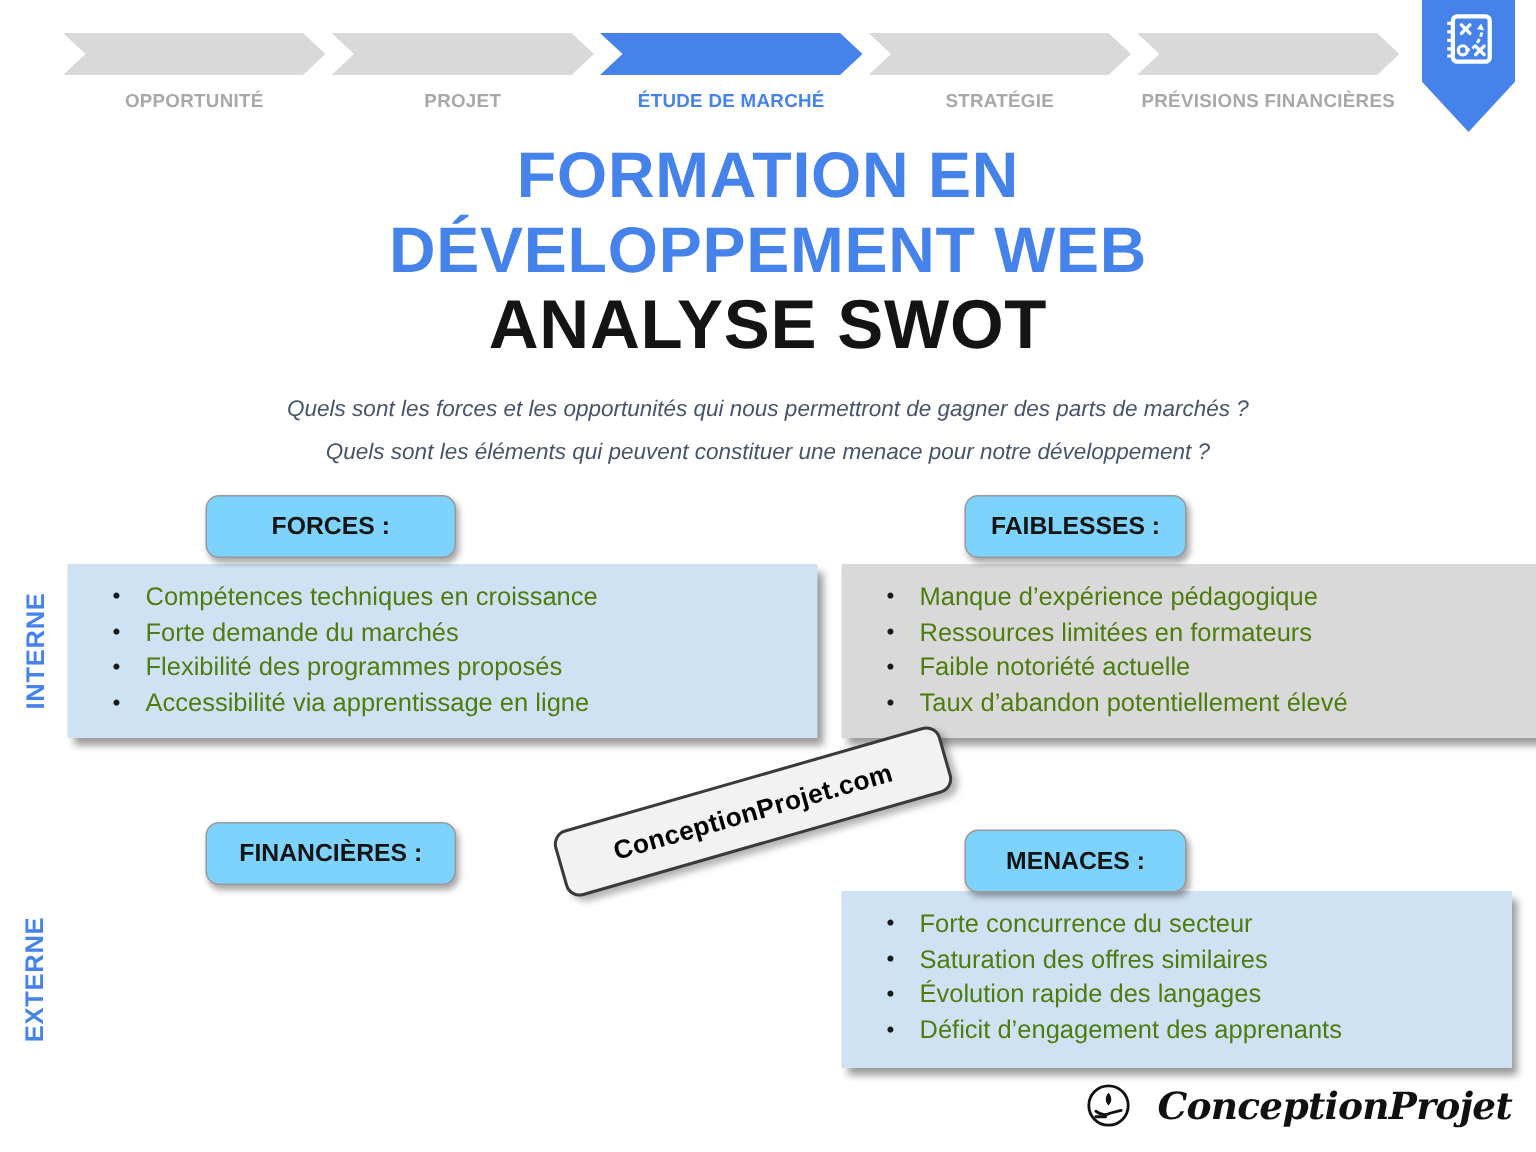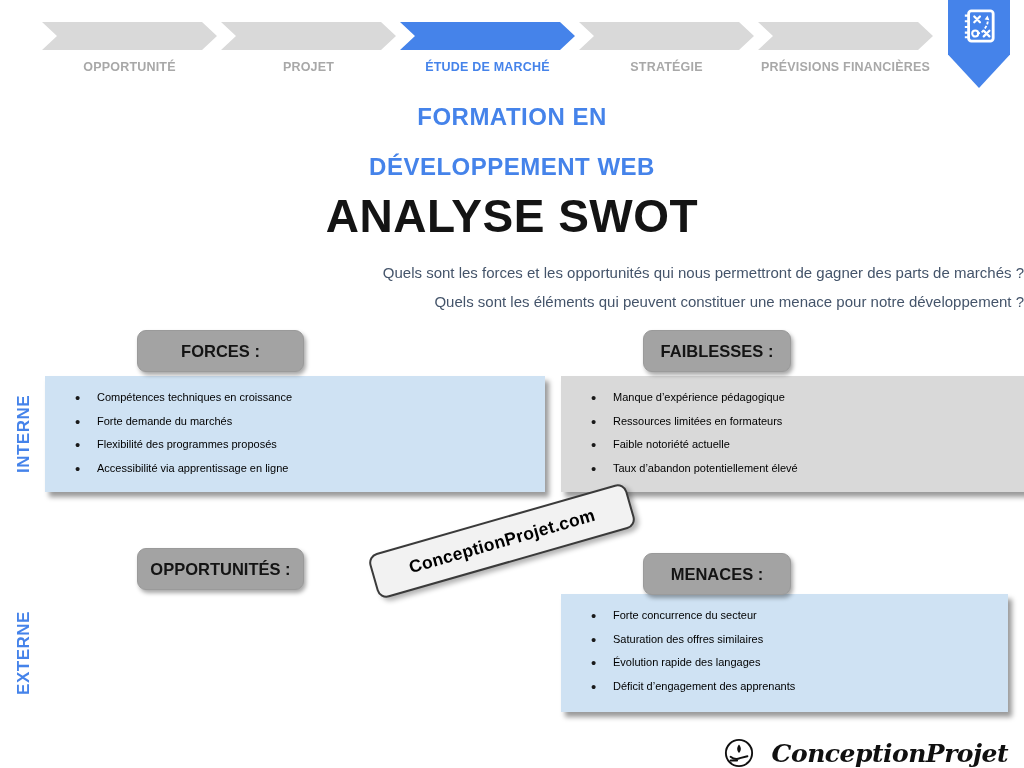--- a/index.html
+++ b/index.html
@@ -17,63 +17,63 @@
     letter-spacing:.2px; white-space:nowrap; text-align:center; }
   .step.active .step-label { color:#4583EA; }
 
   
   .bookmark { position:absolute; left:948px; top:0; width:62px; height:88px; background:#4583EA;
     clip-path: polygon(0 0, 100% 0, 100% 62%, 50% 100%, 0 62%);
     display:flex; justify-content:center; align-items:flex-start; padding-top:8px; z-index:3; }
 
   
   .title-block { position:absolute; top:92px; left:0; right:0; text-align:center; }
-  .title-line { font-size:24px; line-height:50px; font-weight:bold; color:#4583EA; letter-spacing:.5px; }
+  .title-line { font-size:43px; line-height:50px; font-weight:bold; color:#4583EA; letter-spacing:.5px; }
   .subtitle { font-size:46px; line-height:48px; font-weight:bold; color:#141414; letter-spacing:.5px; }
 
-  .questions { position:absolute; top:258px; left:0; right:0; text-align:right;
-    font-size:15px; line-height:29px; color:#44546A; }
+  .questions { position:absolute; top:258px; left:0; right:0; text-align:center;
+    font-style:italic; font-size:15px; line-height:29px; color:#44546A; }
 
   
-  .pill { position:absolute; height:42px; background:#a3a3a3; border:1.5px solid #9A9A9A;
+  .pill { position:absolute; height:42px; background:#7dd3fc; border:1.5px solid #9A9A9A;
     border-radius:9px; display:flex; align-items:center; justify-content:center;
     font-weight:bold; font-size:16.5px; color:#141414; z-index:2;
     box-shadow:2px 3px 4px rgba(0,0,0,.35); }
   .pill-forces { left:137px; top:330px; width:167px; }
   .pill-faiblesses { left:643px; top:330px; width:148px; }
   .pill-opportunites { left:137px; top:548px; width:167px; }
   .pill-menaces { left:643px; top:553px; width:148px; }
 
   
   .qbox { position:absolute; box-shadow:4px 5px 5px rgba(0,0,0,.4); }
   .qbox.blue { background:#CFE2F3; }
   .qbox.gray { background:#D9D9D9; }
   .box-forces { left:45px; top:376px; width:500px; height:116px; }
   .box-faiblesses { left:561px; top:376px; width:527px; height:116px; }
   .box-opportunites { left:45px; top:594px; width:500px; height:118px; }
   .box-menaces { left:561px; top:594px; width:447px; height:118px; }
   .qbox ul { list-style:none; padding:10px 10px 0 30px; }
-  .qbox li { position:relative; padding-left:22px; font-size:11px; line-height:23.5px; color:#000000; }
+  .qbox li { position:relative; padding-left:22px; font-size:17px; line-height:23.5px; color:#4d7c0f; }
   .qbox li::before { content:"•"; position:absolute; left:0; top:0; color:#1A1A1A; font-size:15px; }
 
   
   .side-label { position:absolute; left:4px; width:40px; display:flex; align-items:center; justify-content:center; }
   .side-label span { transform:rotate(-90deg); white-space:nowrap; font-weight:bold;
     font-size:17px; letter-spacing:.5px; color:#4583EA; }
   .side-interne { top:376px; height:116px; }
   .side-externe { top:594px; height:118px; }
 
   
   .watermark { position:absolute; left:368px; top:518px; width:268px; height:46px;
     transform:rotate(-16deg); background:#F2F2F2; border:2px solid #3A3A3A; border-radius:10px;
     display:flex; align-items:center; justify-content:center; font-weight:bold; font-size:17.5px;
     color:#000; z-index:5; box-shadow:3px 4px 5px rgba(0,0,0,.3); letter-spacing:.3px; }
 
   
-  .footer-logo { position:absolute; right:16px; bottom:0; display:flex; align-items:center; gap:18px;text-align:center; }
+  .footer-logo { position:absolute; right:16px; bottom:16px; display:flex; align-items:center; gap:18px;text-align:center; }
   .footer-logo .brand-text { font-family:"DejaVu Serif", serif; font-style:italic; font-weight:bold;
     font-size:25px; color:#101010; letter-spacing:-0.5px; }
 </style>
 </head>
 <body>
 
 <div class="slide">
 
   <div class="process-bar">
     <div class="step">
@@ -120,21 +120,21 @@
     <div class="subtitle">ANALYSE SWOT</div>
   </div>
 
   <div class="questions">
     <div>Quels sont les forces et les opportunités qui nous permettront de gagner des parts de marchés ?</div>
     <div>Quels sont les éléments qui peuvent constituer une menace pour notre développement ?</div>
   </div>
 
   <div class="pill pill-forces">FORCES :</div>
   <div class="pill pill-faiblesses">FAIBLESSES :</div>
-  <div class="pill pill-opportunites">OPPORTUNITÉS :</div>
+  <div class="pill pill-opportunites">FINANCIÈRES :</div>
   <div class="pill pill-menaces">MENACES :</div>
 
   <div class="qbox blue box-forces">
     <ul>
       <li>Compétences techniques en croissance</li>
       <li>Forte demande du marchés</li>
       <li>Flexibilité des programmes proposés</li>
       <li>Accessibilité via apprentissage en ligne</li>
     </ul>
   </div>

